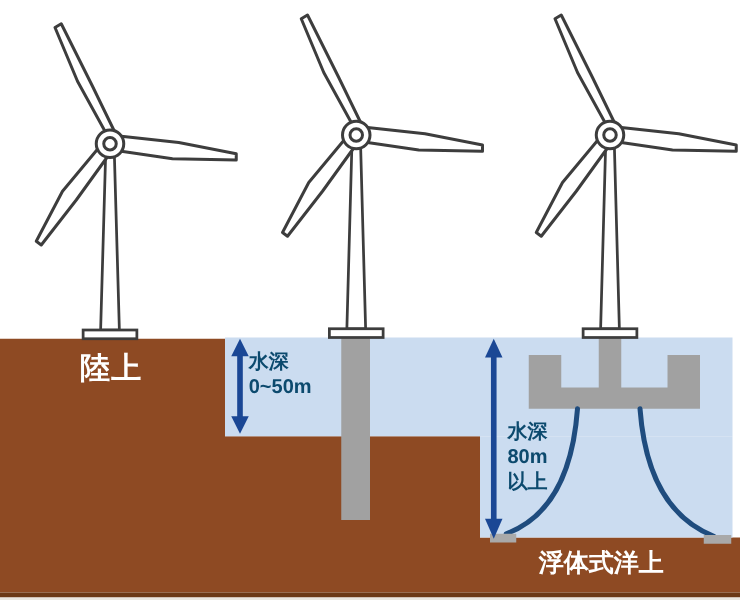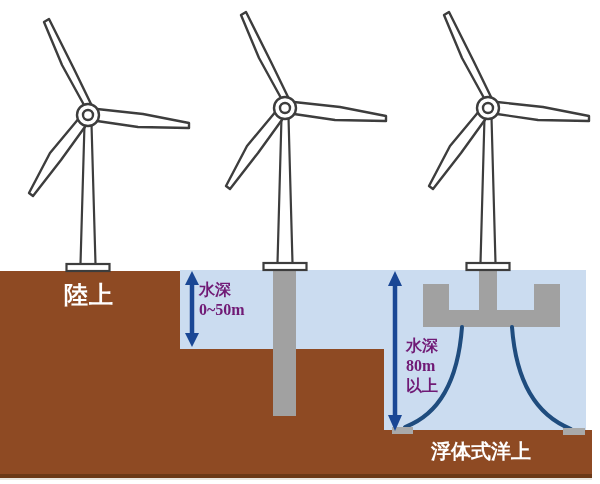--- a/index.html
+++ b/index.html
@@ -1,39 +1,39 @@
 <!DOCTYPE html>
 <html><head>
 <meta charset="utf-8">
 <style>
   html,body{margin:0;padding:0;background:#ffffff;}
   .canvas{
     position:relative;width:596px;height:484px;background:#ffffff;
     overflow:hidden;
-    font-family:Liberation Serif, serif;
+    font-family:Liberation Sans, sans-serif;
   }
   .block{position:absolute;}
   
   .ground-left  {left:0;   top:271px;width:180px;height:203px;background:#8e4a23;}
   .ground-mid   {left:180px;top:349px;width:204px;height:125px;background:#8e4a23;}
   .ground-right {left:384px;top:430px;width:208px;height:44px; background:#8e4a23;}
   .ground-line  {left:0;   top:474px;width:592px;height:4px;  background:#6b3917;}
   .ground-edge  {left:0;   top:478px;width:592px;height:2px;  background:#e9e7e1;}
   
   .water-shallow{left:180px;top:270px;width:406px;height:79px; background:#cbdcf0;}
   .water-deep   {left:384px;top:349px;width:202px;height:81px; background:#cbdcf0;}
   
   svg.art{position:absolute;left:0;top:0;width:600px;height:484px;}
   
   .lbl{position:absolute;font-weight:bold;line-height:1;white-space:nowrap;}
   .lbl-white{color:#ffffff;}
   .lbl-onshore {left:64px; top:283px;font-size:24px;letter-spacing:1px;}
   .lbl-fixed   {left:229px;top:429px;font-size:23px;letter-spacing:0px;}
   .lbl-floating{left:431px;top:441px;font-size:20px;letter-spacing:0px;}
-  .depth-note{position:absolute;font-weight:bold;font-size:16px;line-height:20px;color:#701a75;}
+  .depth-note{position:absolute;font-weight:bold;font-size:16px;line-height:20px;color:#0c4a6e;}
   .depth-shallow{left:199px;top:280px;}
   .depth-deep   {left:406px;top:336px;}
   .depth-note span{display:block;}
 </style>
 </head>
 <body>
 
 <div class="canvas">
 
   <div class="block ground-left"></div>

